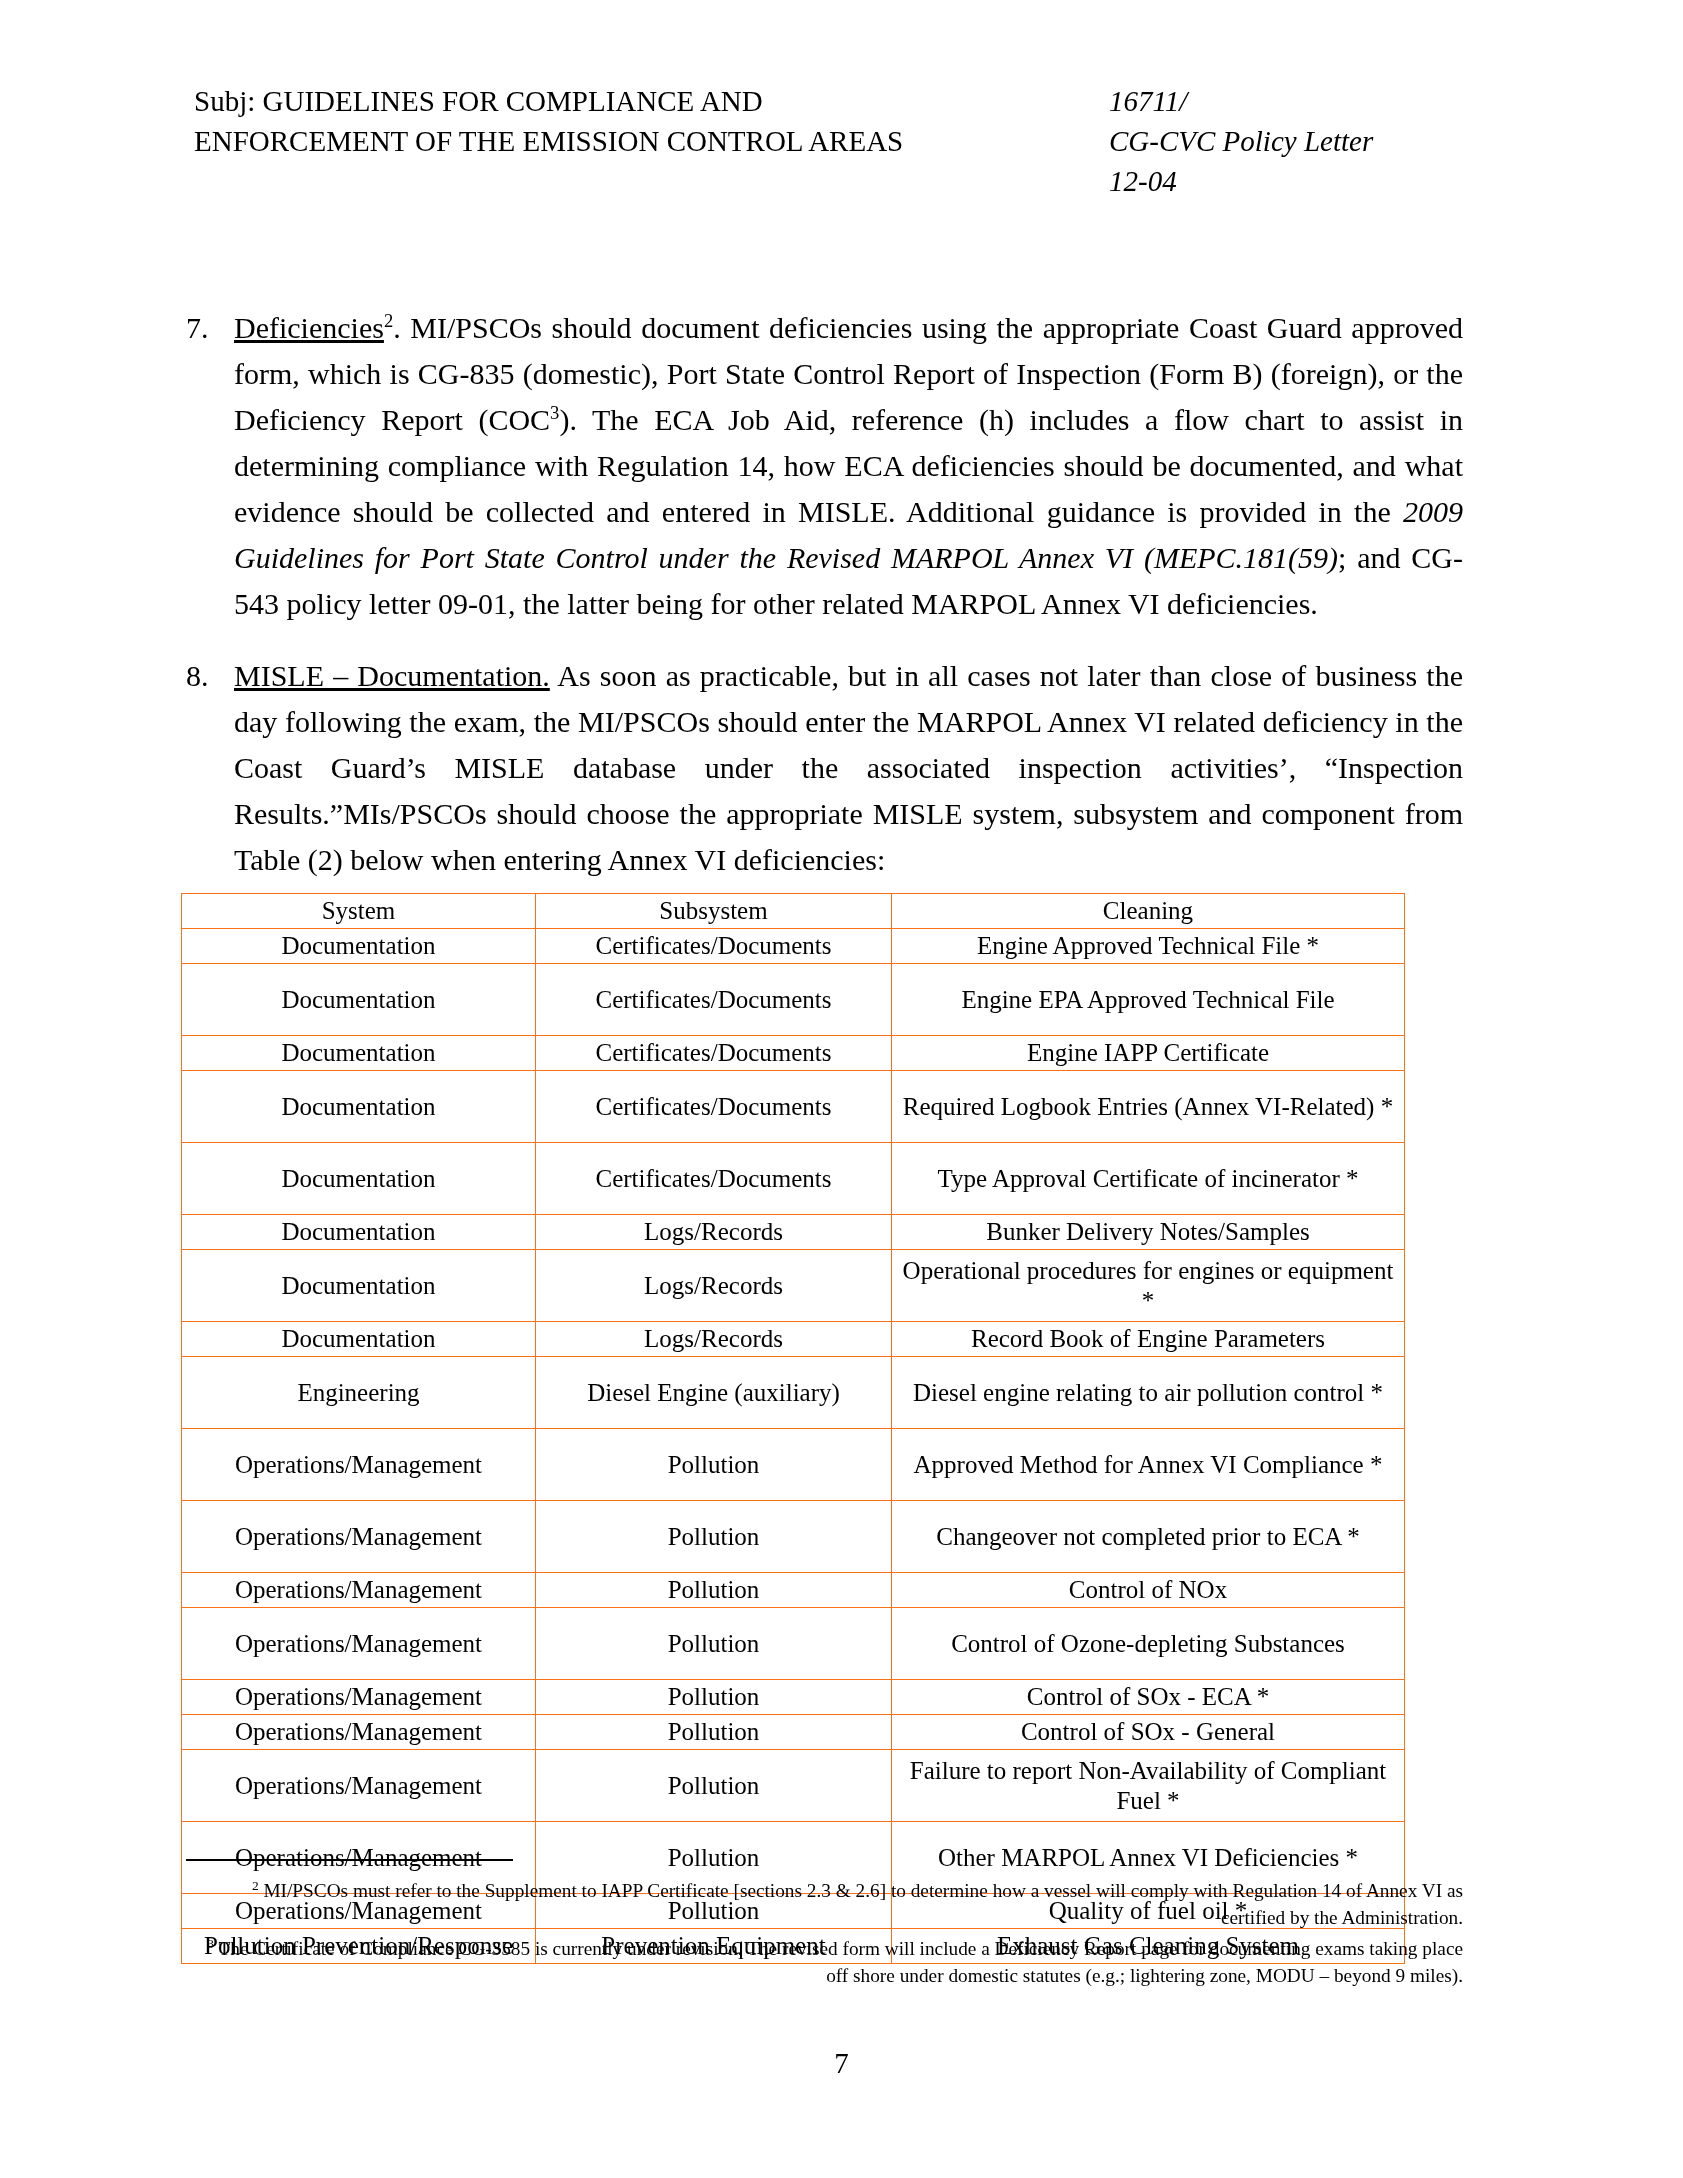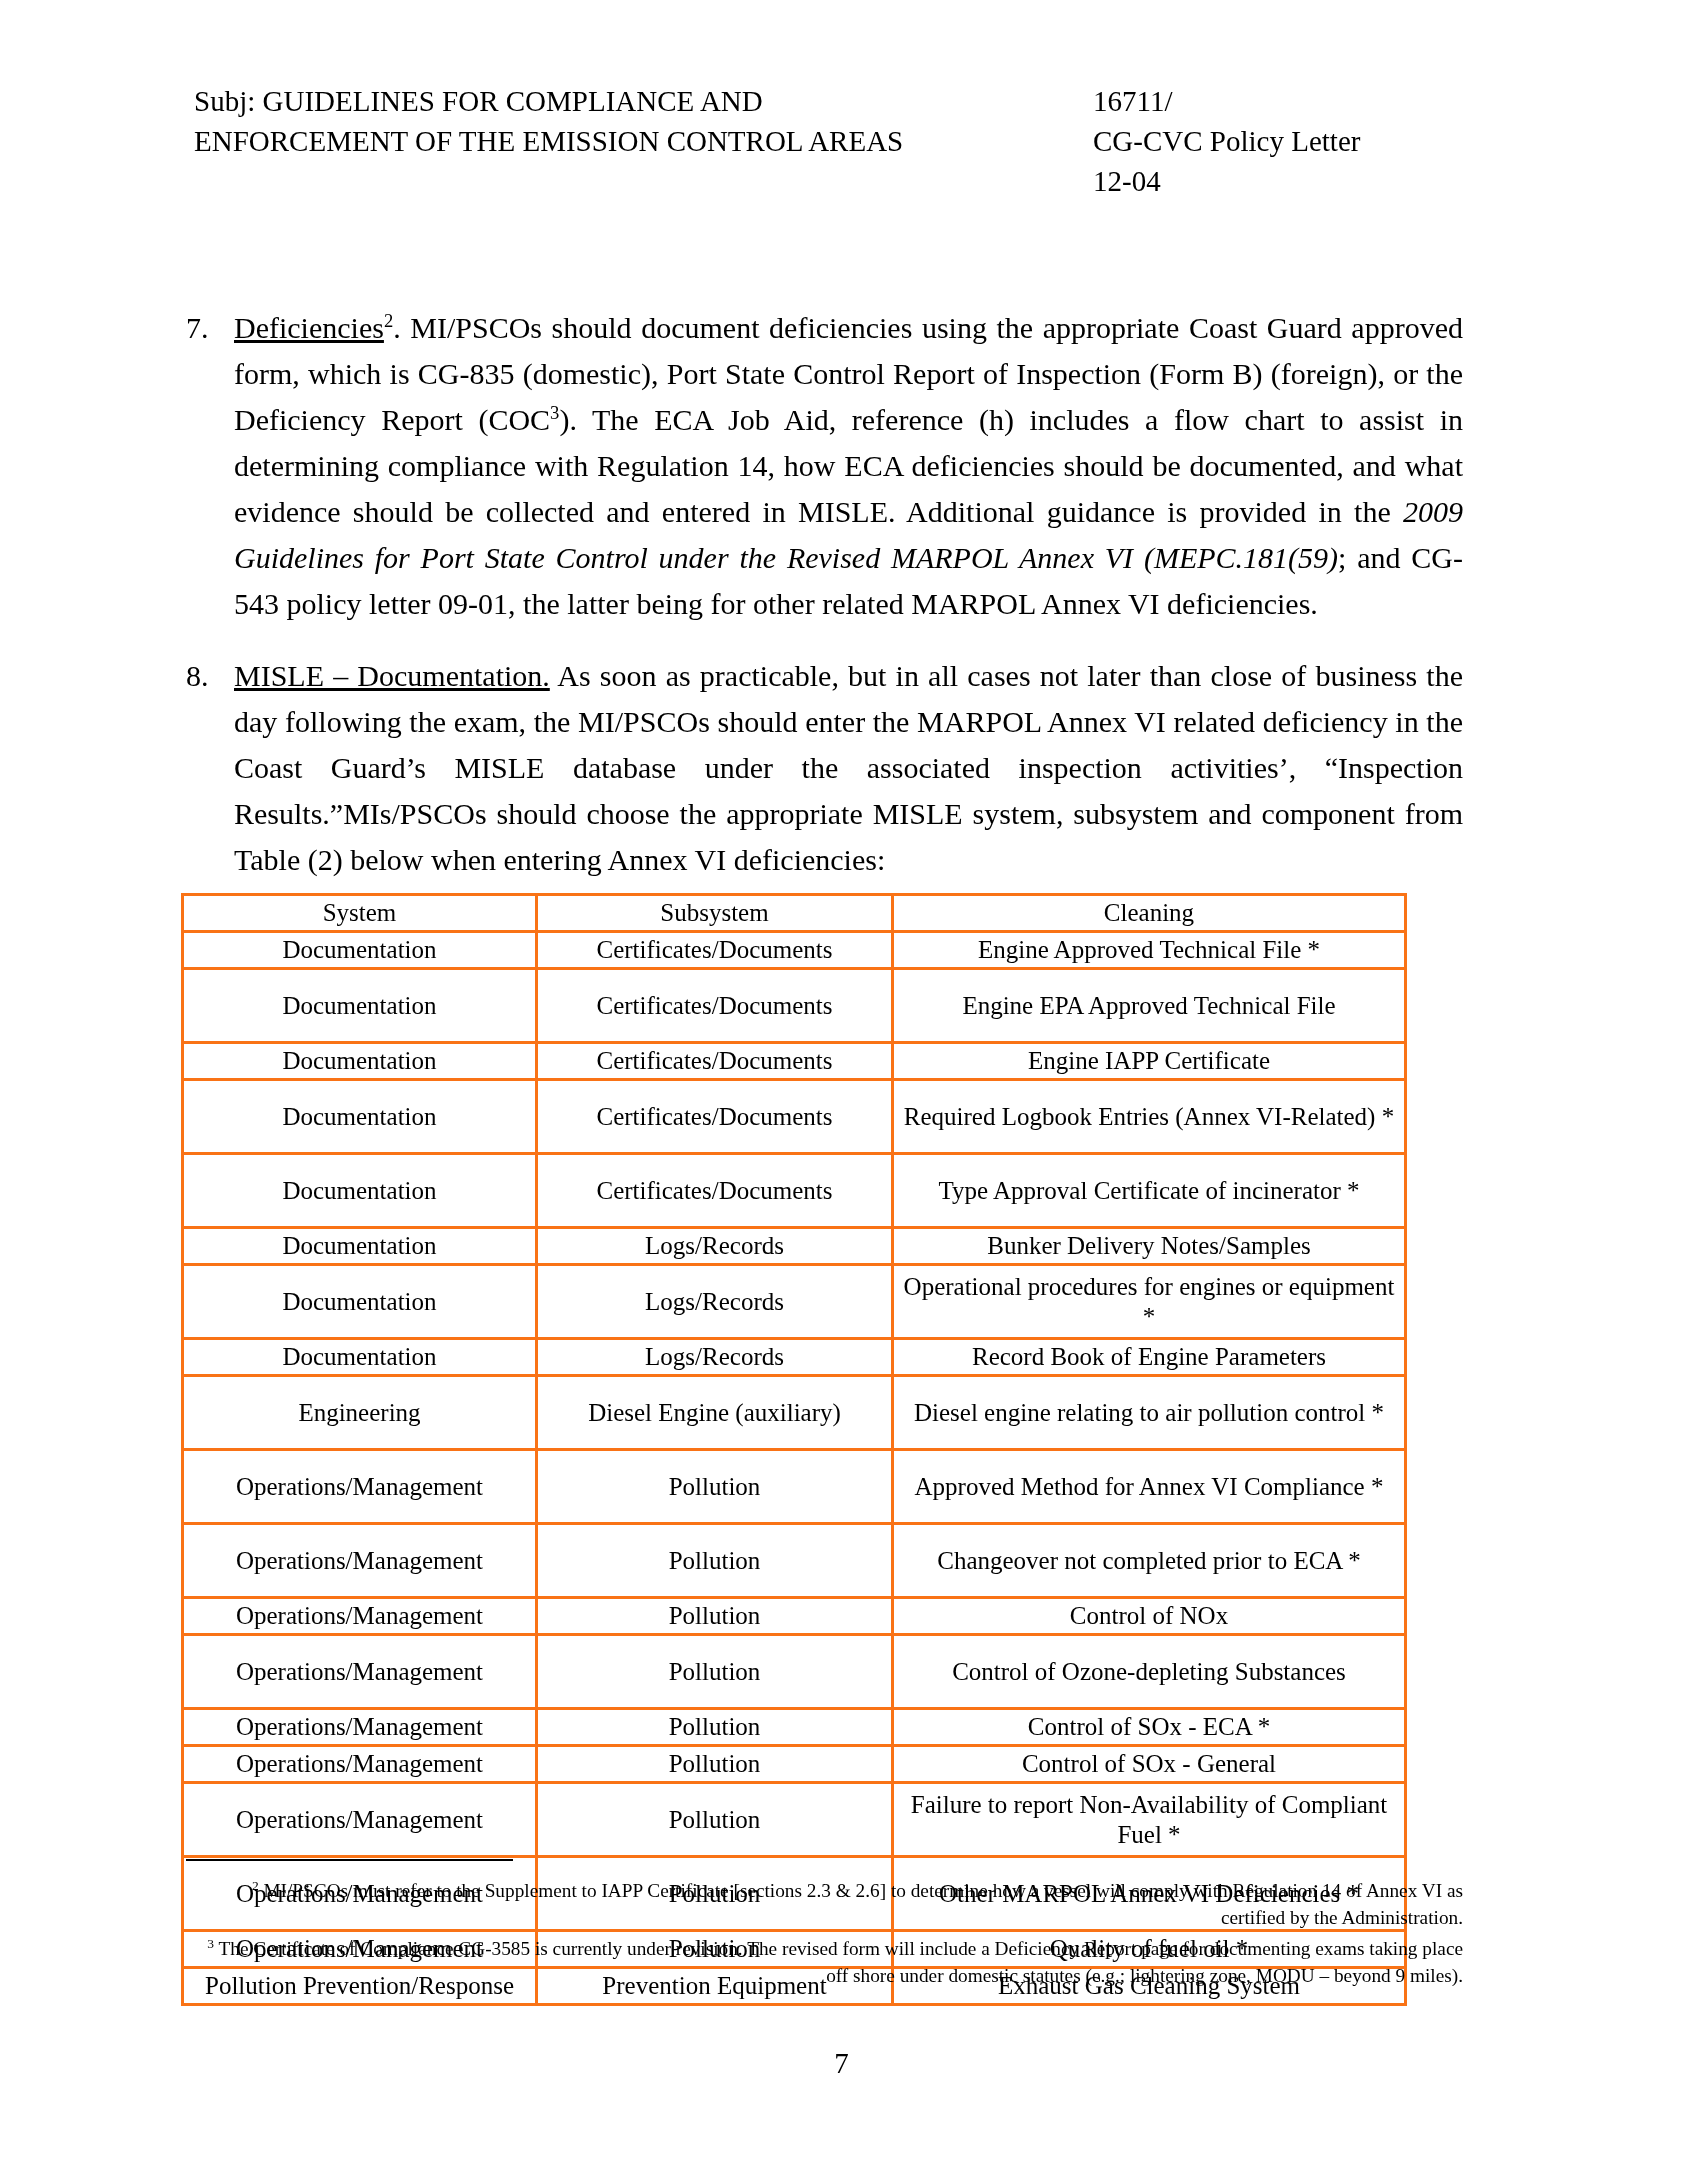--- a/index.html
+++ b/index.html
@@ -36,21 +36,22 @@
   .header-left {
     width: 851px;
     font-size: 29px;
     line-height: 40px;
   }
   .header-left .l1 { white-space: nowrap; }
   .header-left .l2 { white-space: nowrap; }
   .header-right {
     font-size: 29px;
     line-height: 40px;
-    margin-left: 12px;
+    margin-left: 28px;
+    font-style: italic;
   }
   .header-right div { white-space: nowrap; }
 
   
   .para {
     position: absolute;
     display: flex;
     flex-direction: row;
     font-size: 30px;
     line-height: 46px;
@@ -94,21 +95,21 @@
     width: 1224px;
     table-layout: fixed;
     font-size: 25px;
     line-height: 30px;
   }
   table.misle col.c1 { width: 354px; }
   table.misle col.c2 { width: 356px; }
   table.misle col.c3 { width: 513px; }
   table.misle td,
   table.misle th {
-    border: 3px solid #f97316;
+    border: 1px solid #f97316;
     text-align: center;
     font-weight: normal;
     padding: 2px 4px;
     vertical-align: middle;
     height: 26px;
     margin-left: 44px;
   }
   table.misle tr.tall td { height: 67px; }
   td.vtop { vertical-align: top; }
   td.vbot { vertical-align: bottom; }

